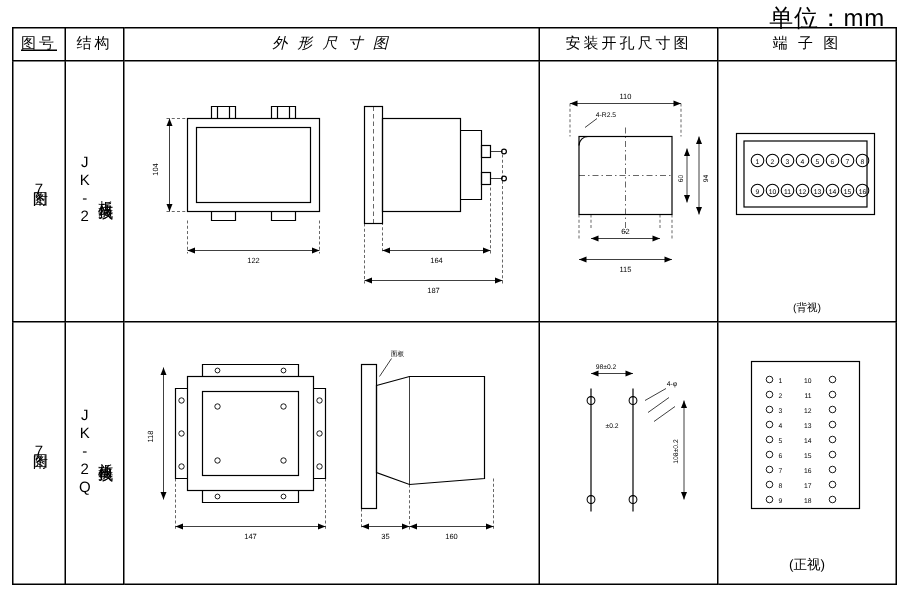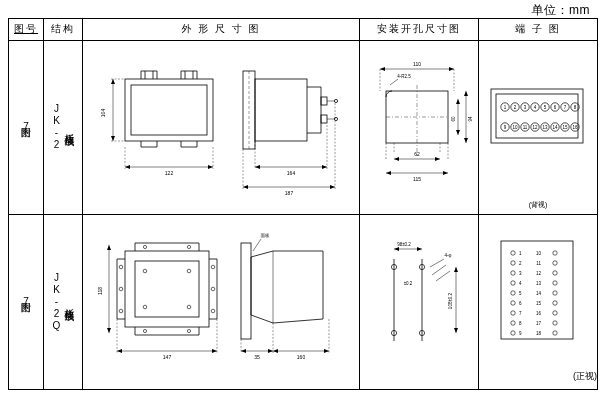--- a/index.html
+++ b/index.html
@@ -6,57 +6,57 @@
   body{
     width:600px;height:400px;
     background:#ffffff;
     font-family:"Liberation Sans", sans-serif;
     color:#000;
     position:relative;
     overflow:hidden;
   }
   .unit{
     position:absolute;top:2px;right:10px;
-    font-size:12px;letter-spacing:.5px;
+    font-size:16px;letter-spacing:.5px;
   }
   table.main{
     position:absolute;top:18px;left:8px;
     width:584px;height:372px;
     border-collapse:collapse;
     table-layout:fixed;
   }
   table.main td,table.main th{
     border:1px solid #000;
     padding:0;
     text-align:center;
     vertical-align:middle;
     font-size:10px;
     font-weight:normal;
   }
   .hdr{height:20px;font-size:11px;letter-spacing:2px;}
   .col-no{width:34px;text-decoration:underline;}
   .col-struct{width:38px;}
-  .col-outline{width:276px;}
+  .col-outline{width:276px;font-style:italic;}
   .col-hole{width:118px;}
   .col-term{width:118px;}
   .rowbody{height:170px;}
   .vtext{
     font-size:10px;line-height:13px;
     writing-mode:vertical-rl;
     text-orientation:upright;
     letter-spacing:1px;
     display:inline-block;
   }
   .cellwrap{position:relative;width:100%;height:100%;}
   svg{display:block;}
   .dim{font-size:5px;font-family:"Liberation Sans",sans-serif;}
   .tiny{font-size:4.5px;}
   .term-caption{
     position:absolute;left:0;right:0;bottom:6px;
-    text-align:right;font-size:9px;
+    text-align:center;font-size:9px;
   }
   .subcap{
     position:absolute;left:0;right:0;bottom:4px;
     text-align:center;font-size:7px;
   }
   .struct-inner{display:flex;align-items:center;justify-content:center;height:100%;}
 </style>
 </head>
 <body>
 

